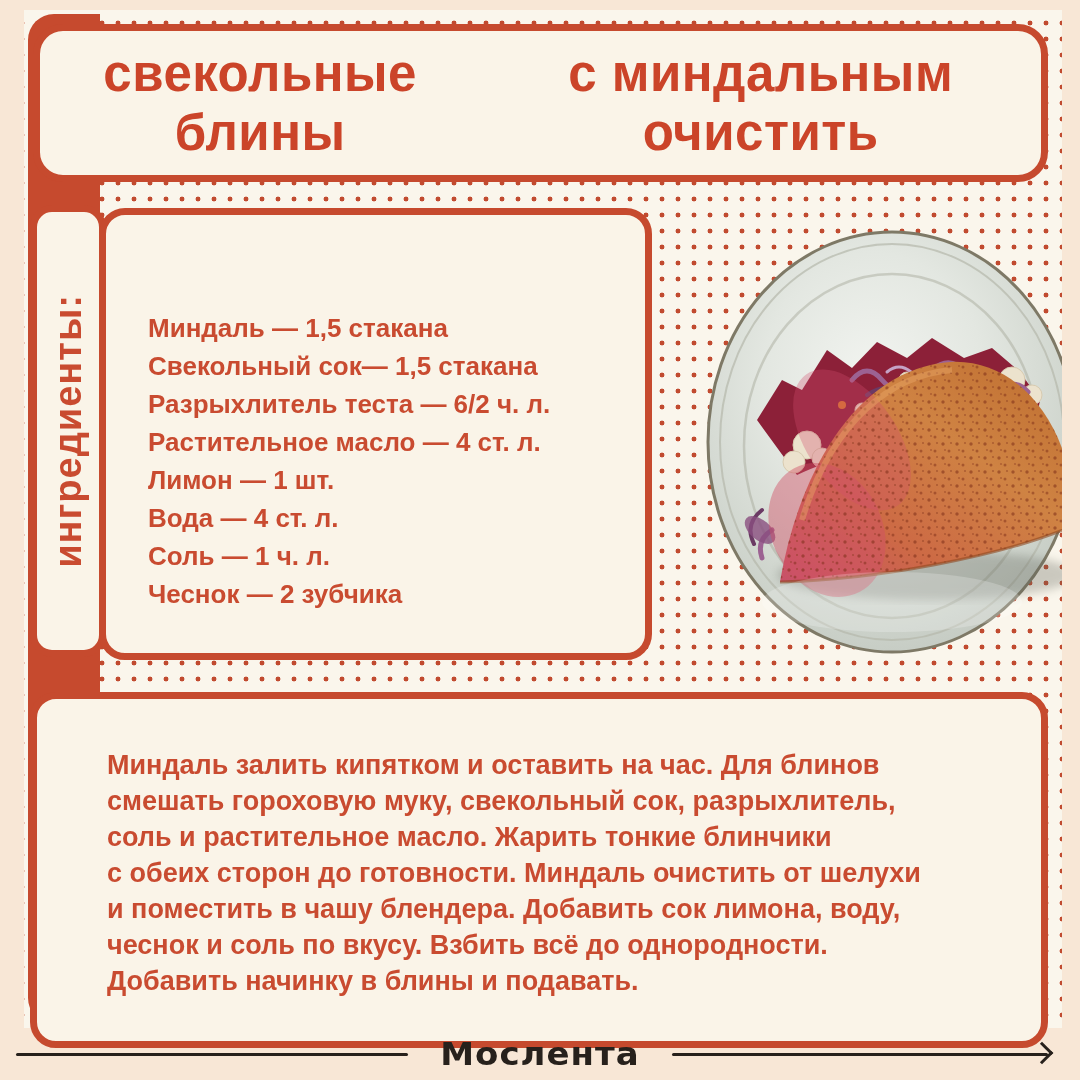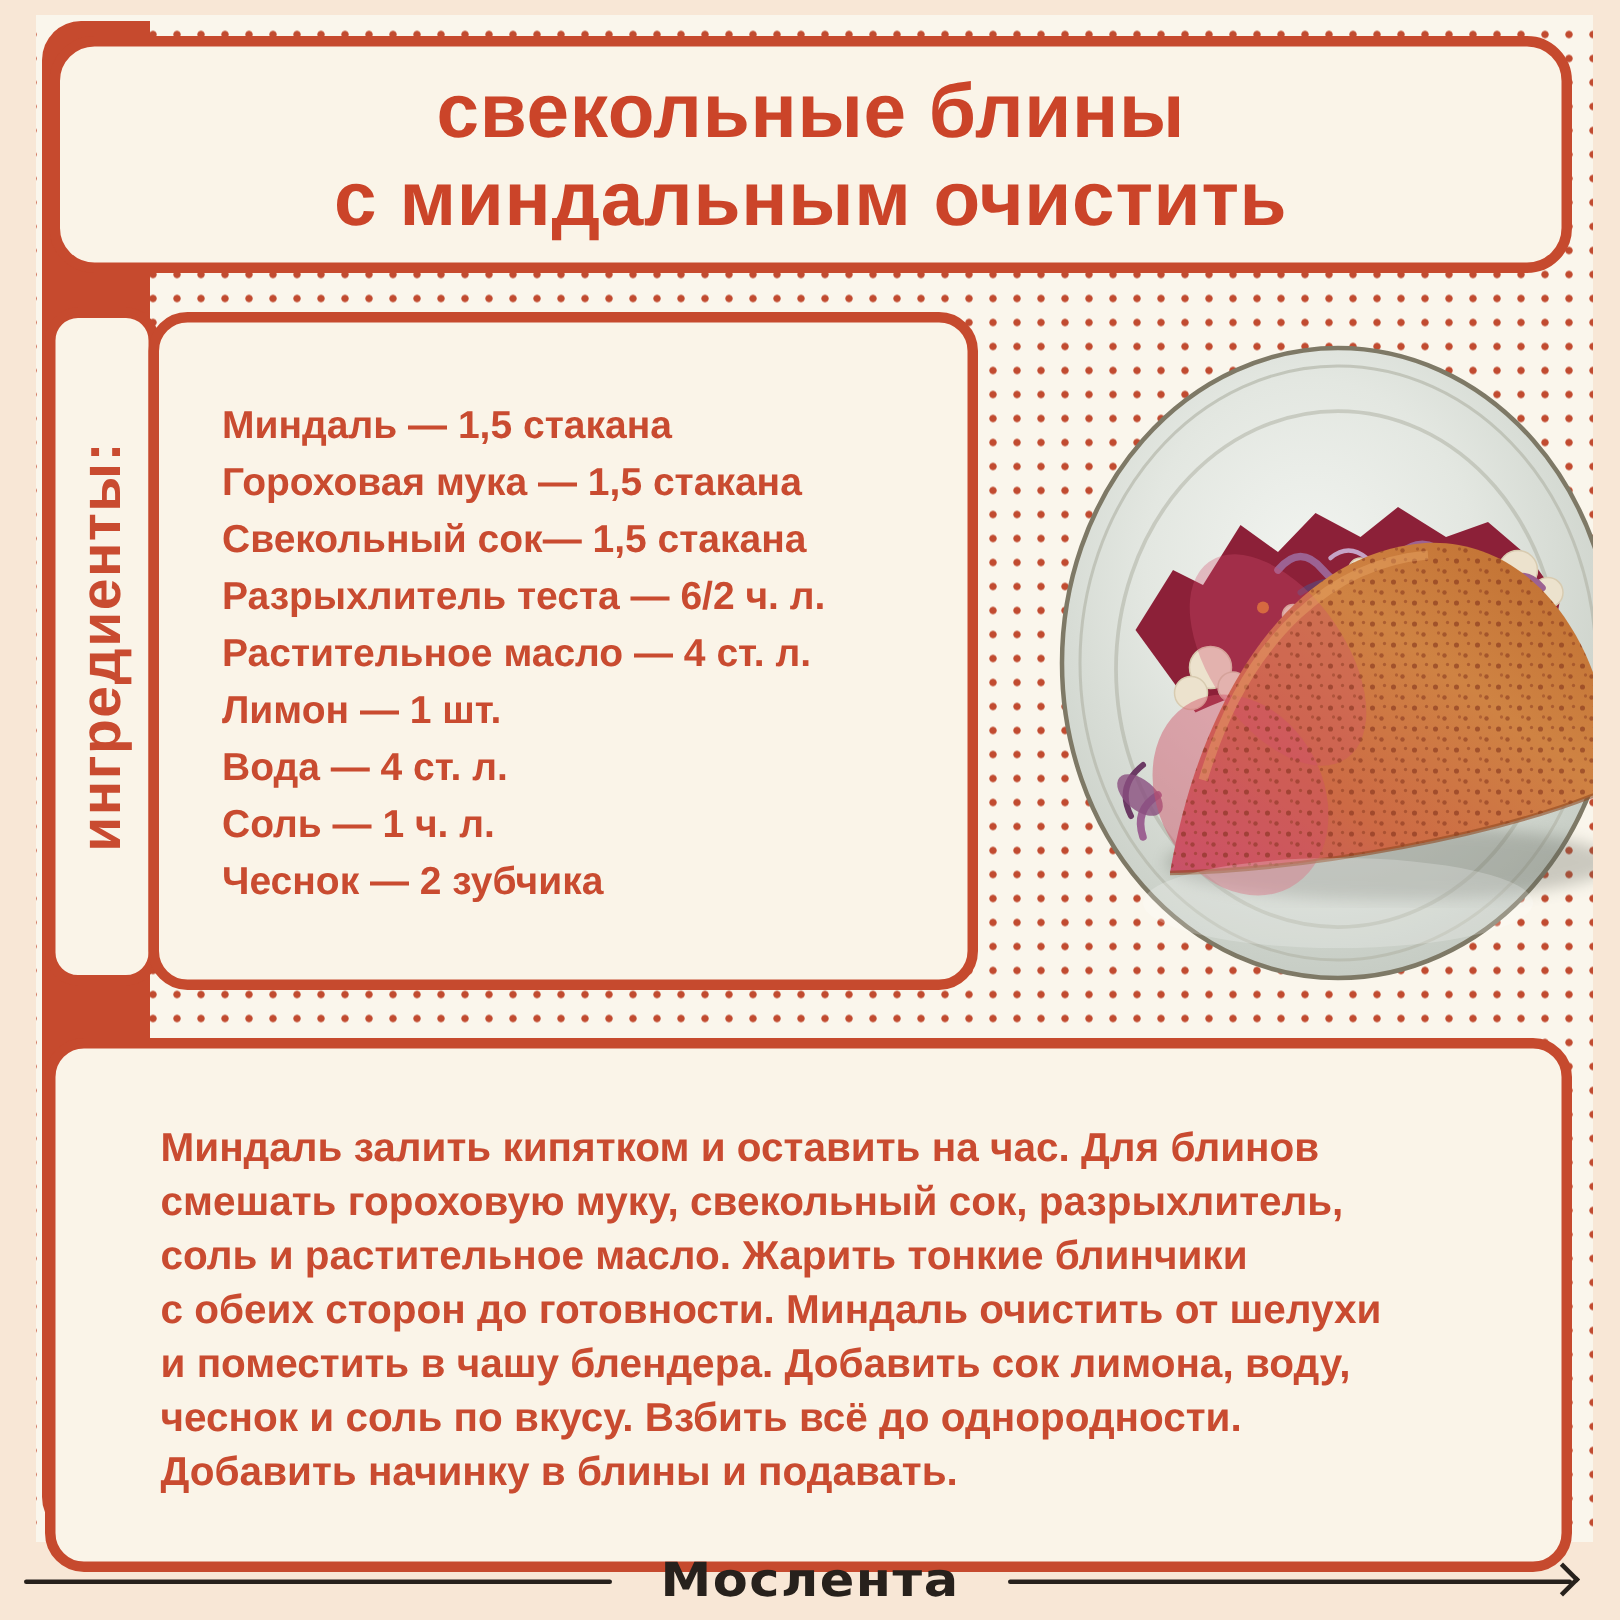--- a/index.html
+++ b/index.html
@@ -18,37 +18,37 @@
   .spine{
     position:absolute;left:28px;top:14px;width:72px;height:1010px;
     background:#c64a2e;border-radius:26px 0 0 26px;z-index:1;
   }
   .box{
     position:absolute;background:#faf4e8;border:7px solid #c64a2e;
     box-sizing:border-box;z-index:2;
   }
   .header-box{
     left:33px;top:24px;width:1015px;height:158px;border-radius:30px;
-    display:flex;flex-direction:column;align-items:center;justify-content:center;
+    display:flex;flex-direction:row;align-items:center;justify-content:center;
   }
   .title-line{
     color:#cb4429;font-size:51px;font-weight:800;line-height:59px;
     letter-spacing:.5px;text-align:center;
   }
   .sidebar-tab{
     left:30px;top:205px;width:76px;height:452px;border-radius:22px;
     display:flex;align-items:center;justify-content:center;
   }
   .sidebar-label{
     writing-mode:vertical-rl;transform:rotate(180deg);
     color:#c94b30;font-size:38px;font-weight:800;letter-spacing:1px;white-space:nowrap;
   }
   .ingredients-box{
     left:99px;top:208px;width:553px;height:452px;border-radius:26px;
-    padding:49px 20px 20px 42px;
+    padding:94px 20px 20px 42px;
   }
   .ingredient-line{
     color:#c94b30;font-size:26px;font-weight:700;line-height:38px;white-space:nowrap;
   }
   .instructions-box{
     left:30px;top:692px;width:1018px;height:356px;border-radius:26px;
     padding:48px 60px 20px 70px;
   }
   .instructions-text{
     color:#c94b30;font-size:27px;font-weight:700;line-height:36px;white-space:pre-line;
@@ -161,21 +161,20 @@
   <div class="title-line">свекольные блины</div>
   <div class="title-line">с миндальным очистить</div>
 </div>
 
 <div class="box sidebar-tab">
   <div class="sidebar-label">ингредиенты:</div>
 </div>
 
 <div class="box ingredients-box">
   <div class="ingredient-line">Миндаль — 1,5 стакана</div>
-  <div class="ingredient-line">Гороховая мука — 1,5 стакана</div>
   <div class="ingredient-line">Свекольный сок— 1,5 стакана</div>
   <div class="ingredient-line">Разрыхлитель теста — 6/2 ч. л.</div>
   <div class="ingredient-line">Растительное масло — 4 ст. л.</div>
   <div class="ingredient-line">Лимон — 1 шт.</div>
   <div class="ingredient-line">Вода — 4 ст. л.</div>
   <div class="ingredient-line">Соль — 1 ч. л.</div>
   <div class="ingredient-line">Чеснок — 2 зубчика</div>
 </div>
 
 <div class="box instructions-box">

